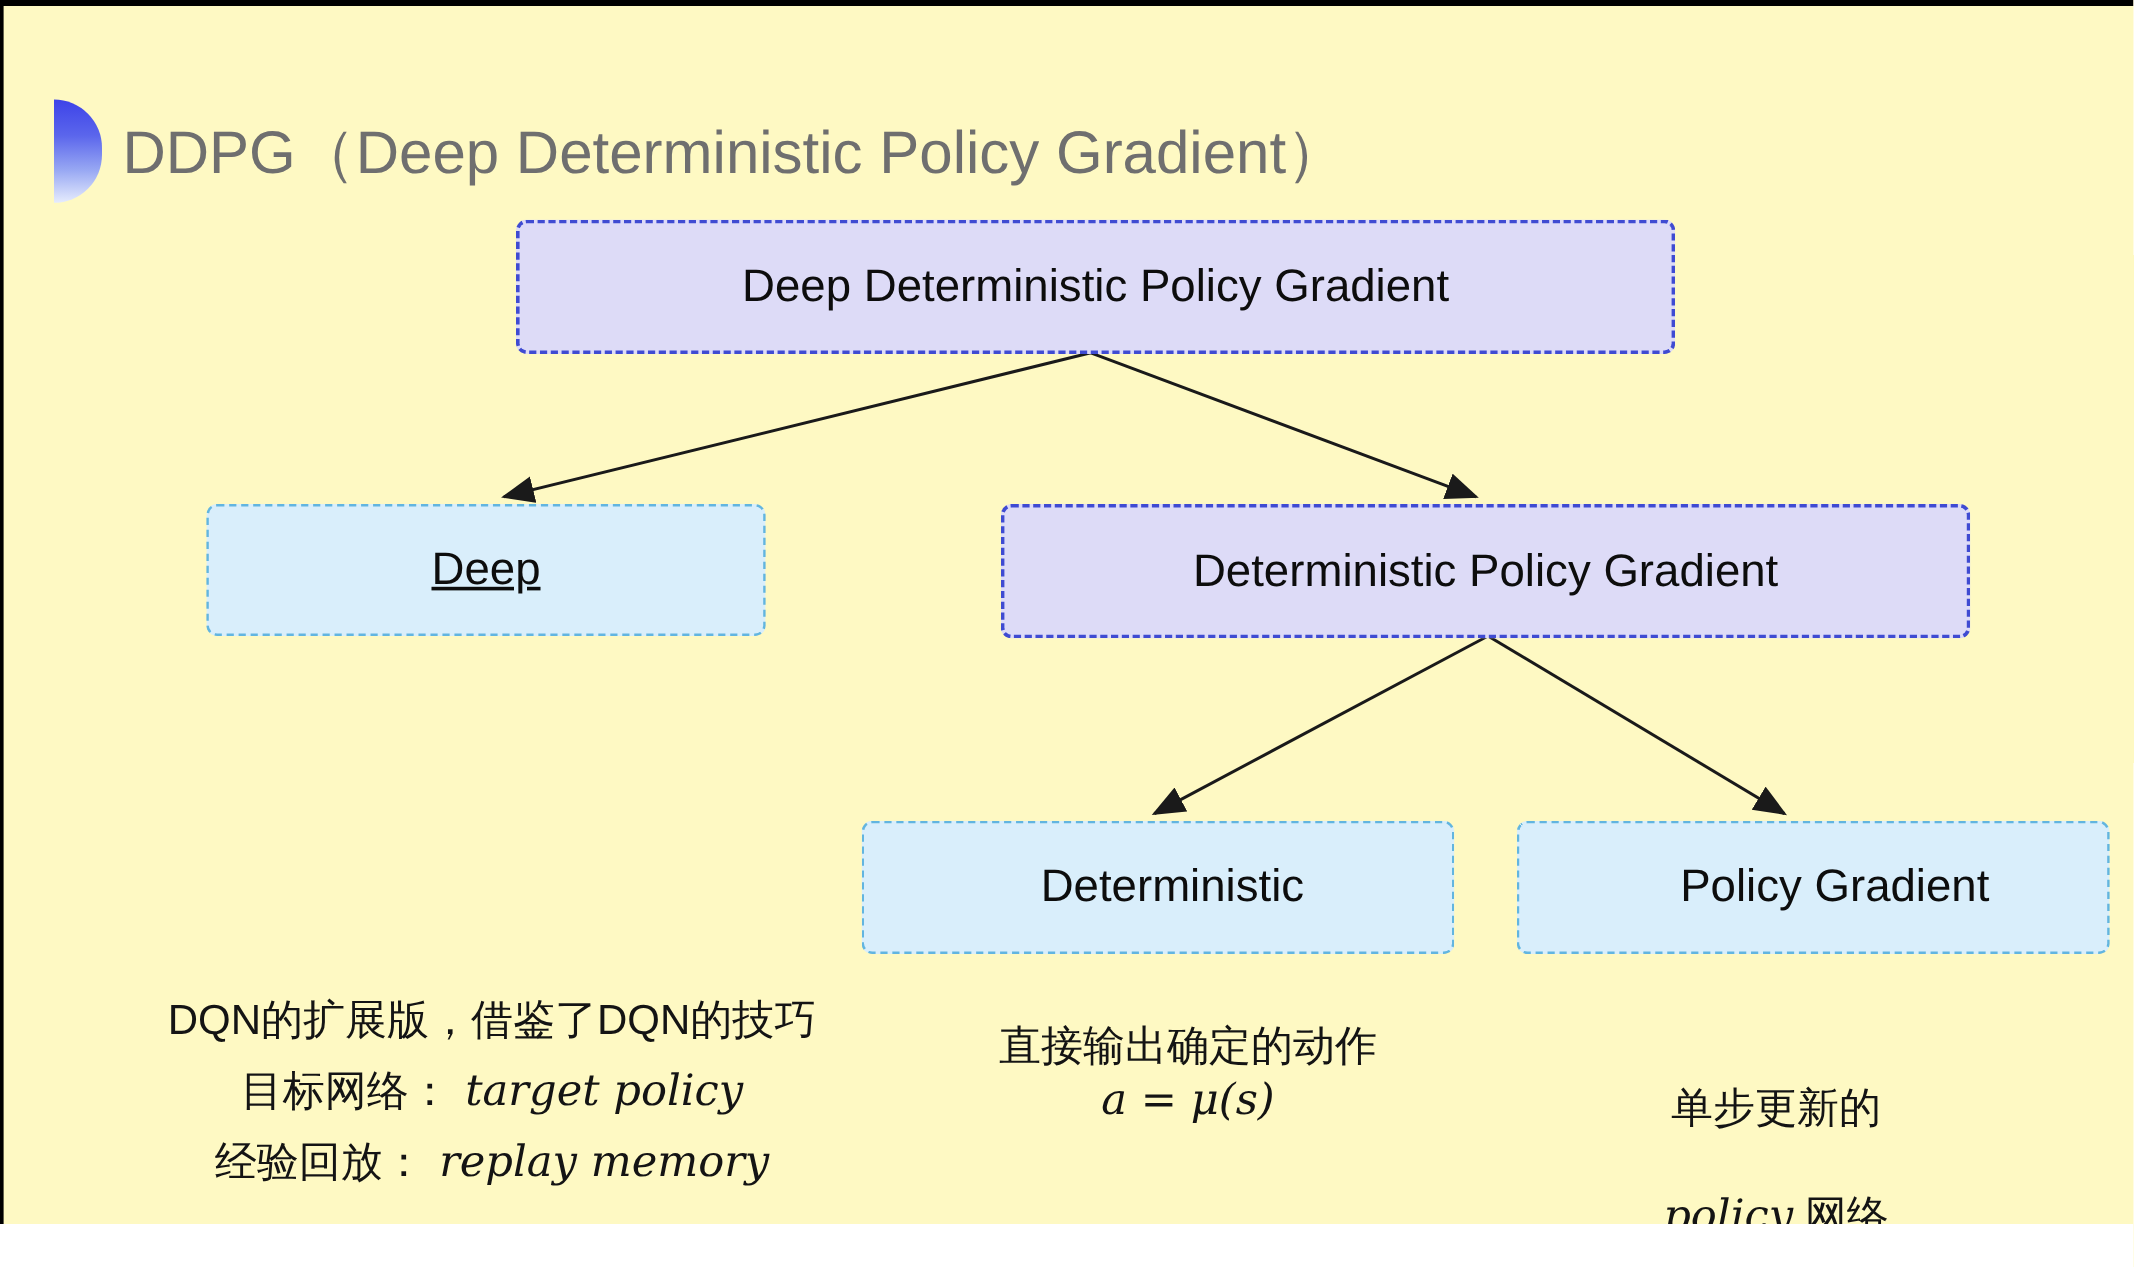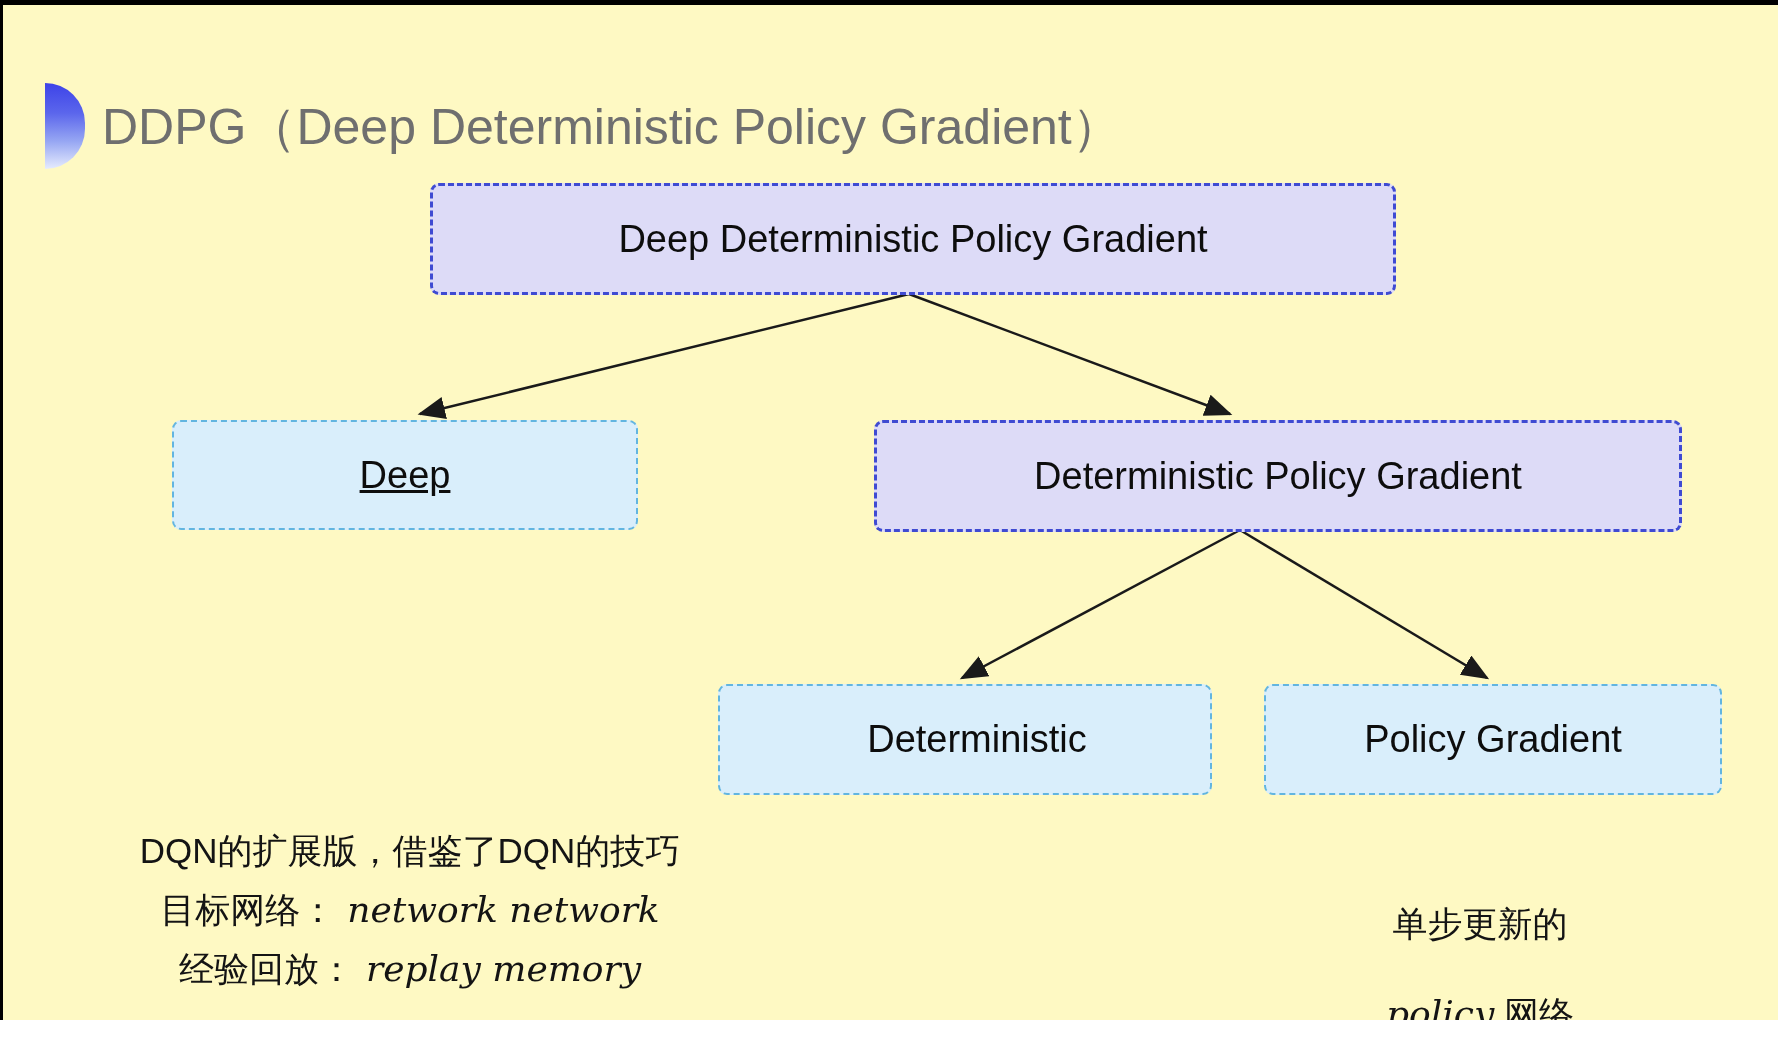--- a/index.html
+++ b/index.html
@@ -28,23 +28,23 @@
 
   
   .node{
     position:absolute;border-radius:9px;display:flex;align-items:center;justify-content:center;
     font-size:38px;color:#0d0d0d;text-align:center;
   }
   .node.purple{background:#dddbf7;border:3px dashed #3f4bd2;}
   .node.cyan{background:#d9eefb;border:2px dashed #62b5e0;}
   #node-root{left:430px;top:183px;width:960px;height:106px;}
   #node-deep{left:172px;top:420px;width:462px;height:106px;text-decoration:underline;}
-  #node-dpg{left:874px;top:420px;width:802px;height:106px;}
+  #node-dpg{left:834px;top:420px;width:802px;height:106px;}
   #node-det{left:718px;top:684px;width:466px;height:107px;padding-left:24px;}
-  #node-pg{left:1264px;top:684px;width:454px;height:107px;}
+  #node-pg{left:1264px;top:684px;width:454px;height:107px;padding-left:36px;}
 
   
   .note{position:absolute;color:#141414;text-align:center;font-size:35px;}
   .note .row{line-height:40px;margin-bottom:19px;white-space:nowrap;}
   .em{
     font-family:"DejaVu Serif","Liberation Serif",serif;
     font-style:italic;font-size:36px;
   }
   .gap{margin-left:12px;}
   #note-deep{left:110px;top:831px;width:600px;}
@@ -92,27 +92,33 @@
     <span>Deterministic</span>
   </div>
 
   <div id="node-pg" class="node cyan">
     <span>Policy Gradient</span>
   </div>
 
   <div id="note-deep" class="note">
     <div class="row">DQN的扩展版，借鉴了DQN的技巧</div>
     <div class="row">
-      <span>目标网络：</span><span class="em gap">network network</span>
+      <span>目标网络：</span><span class="em gap">target policy</span>
     </div>
     <div class="row">
       <span>经验回放：</span><span class="em gap">replay memory</span>
     </div>
   </div>
 
+  <div id="note-det" class="note">
+    <div class="row">直接输出确定的动作</div>
+    <div class="row">
+      <span class="em">a = μ(s)</span>
+    </div>
+  </div>
 
   <div id="note-pg" class="note">
     <div class="row">单步更新的</div>
     <div class="row">
       <span class="em">policy</span><span> 网络</span>
     </div>
   </div>
 
 </div>
 

